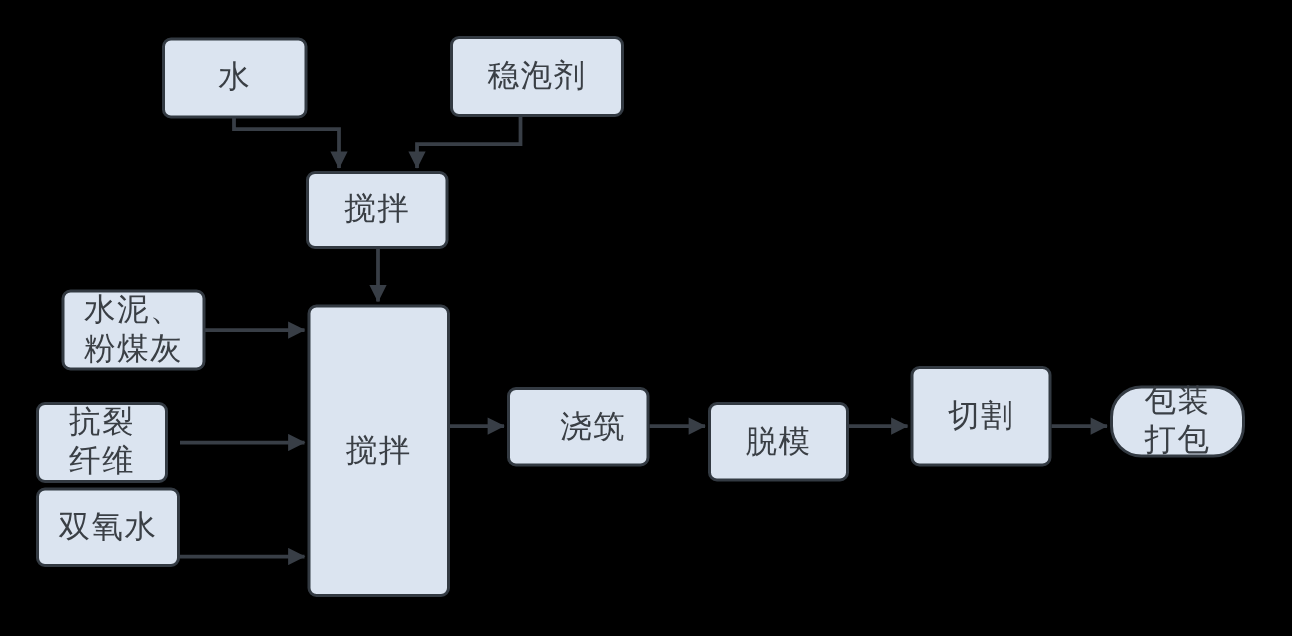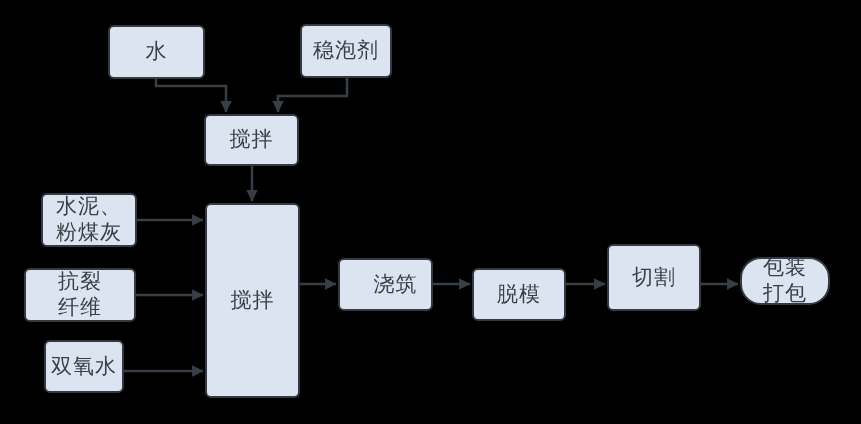--- a/index.html
+++ b/index.html
@@ -59,33 +59,33 @@
       <path d="M120,371 L203,371" marker-end="url(#arrow)"></path>
       <path d="M300,284 L336,284" marker-end="url(#arrow)"></path>
       <path d="M433,284 L470,284" marker-end="url(#arrow)"></path>
       <path d="M566,284 L605,284" marker-end="url(#arrow)"></path>
       <path d="M701,284 L738,284" marker-end="url(#arrow)"></path>
     </g>
   </svg>
 
   <div class="node" style="left:108px; top:25px; width:97px; height:54px;">水</div>
 
-  <div class="node" style="left:300px; top:24px; width:92px; height:54px;">稳泡剂</div>
+  <div class="node" style="left:300px; top:24px; width:116px; height:54px;">稳泡剂</div>
 
   <div class="node" style="left:204px; top:114px; width:95px; height:52px;">搅拌</div>
 
   <div class="node" style="left:205px; top:203px; width:95px; height:195px;">搅拌</div>
 
   <div class="node" style="left:41px; top:193px; width:96px; height:54px;">水泥、
 粉煤灰</div>
 
-  <div class="node" style="left:24px; top:268px; width:112px; height:54px;">抗裂
+  <div class="node" style="left:24px; top:268px; width:88px; height:54px;">抗裂
 纤维</div>
 
-  <div class="node" style="left:24px; top:340px; width:80px; height:53px;margin-left:20px;">双氧水</div>
+  <div class="node" style="left:24px; top:325px; width:96px; height:53px;">双氧水</div>
 
   <div class="node" style="left:338px; top:258px; width:95px; height:53px;padding-left:20px;">浇筑</div>
 
   <div class="node" style="left:472px; top:268px; width:94px; height:53px;">脱模</div>
 
   <div class="node" style="left:607px; top:244px; width:94px; height:67px;">切割</div>
 
   <div class="node" style="left:740px; top:257px; width:90px; height:48px;border-radius:21px;">包装
 打包</div>
 

